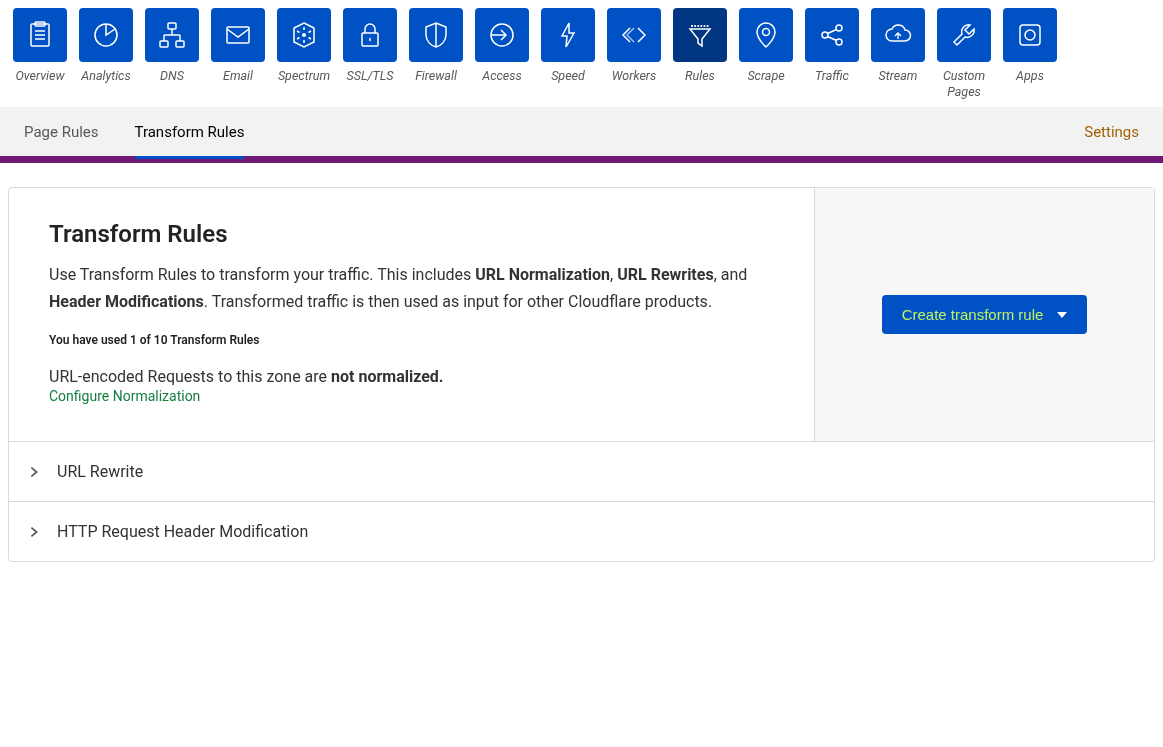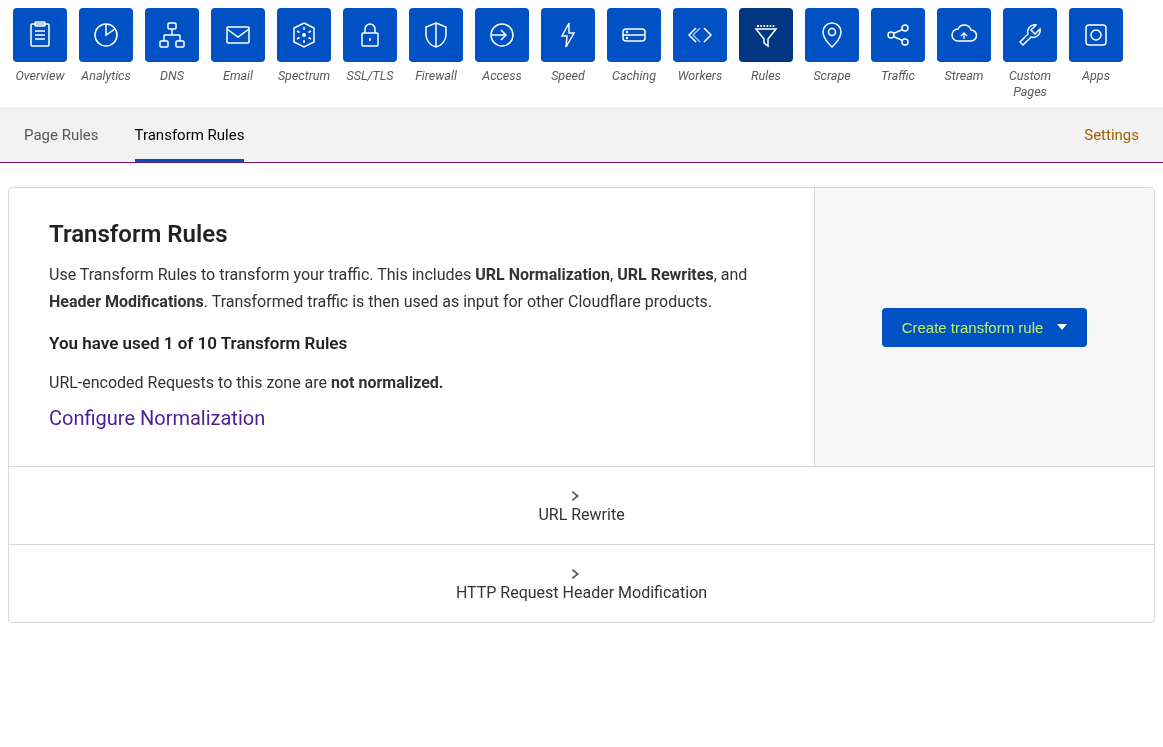--- a/index.html
+++ b/index.html
@@ -7,43 +7,43 @@
   
   
   .icon-nav { display: flex; gap: 6px; padding: 8px 10px; justify-content: flex-start; }
   .icon-item { display: flex; flex-direction: column; align-items: center; width: 60px; cursor: pointer; font-style: italic; }
   .icon-box { width: 54px; height: 54px; border-radius: 4px; background: #0051c3; display: flex; align-items: center; justify-content: center; }
   .icon-box.active { background: #003682; }
   .icon-box svg { width: 32px; height: 32px; stroke: #fff; fill: none; stroke-width: 1.5; }
   .icon-label { font-size: 12.5px; color: #595959; margin-top: 6px; text-align: center; line-height: 1.25; }
   
   
-  .subnav { background: #f2f2f2; border-bottom: 1px solid #701a75; display: flex; align-items: center; padding: 0 24px; height: 56px; }
+  .subnav { background: #f2f2f2; border-bottom: 7px solid #701a75; display: flex; align-items: center; padding: 0 24px; height: 56px; }
   .subnav .tab { font-size: 15px; color: #595959; padding: 18px 0; margin-right: 36px; cursor: pointer; }
   .subnav .tab.active { color: #000; border-bottom: 3px solid #0051c3; font-weight: 400; padding-bottom: 15px; }
   .subnav .spacer { flex: 1; }
   .subnav .settings { font-size: 15px; color: #a16207; cursor: pointer; }
   
   
   .content-wrap { padding: 24px 8px 8px 8px; }
   .card { border: 1px solid #d9d9d9; border-radius: 4px; background: #fff; }
   .card-top { display: flex; }
   .card-left { flex: 1; padding: 32px 40px 36px 40px; }
   .card-right { width: 340px; background: #f7f7f7; border-left: 1px solid #d9d9d9; display: flex; align-items: center; justify-content: center; padding: 60px 40px; }
   .card-left h1 { font-size: 24px; font-weight: 600; color: #222; margin-bottom: 14px; }
   .card-left p { font-size: 16px; color: #333; line-height: 1.65; margin-bottom: 16px; }
-  .card-left .usage { font-size: 17px; font-weight: 600; color: #222; margin: 18px 0 20px 0; }
+  .card-left .usage { font-size: 12px; font-weight: 600; color: #222; margin: 18px 0 20px 0; }
   .card-left .norm { font-size: 16px; color: #333; }
   .card-left .norm b { font-weight: 700; text-align: center; }
-  .card-left a { color: #4c1d95; text-decoration: none; font-size: 20px; display: inline-block; margin-top: 14px; cursor: pointer; }
+  .card-left a { color: #15803d; text-decoration: none; font-size: 14px; display: inline-block; margin-top: 1px; cursor: pointer; }
   .btn-create { background: #0051c3; color: #bef264; border: none; border-radius: 4px; font-size: 15px; padding: 11px 20px; display: flex; align-items: center; gap: 14px; cursor: pointer; }
   .btn-create .caret { width: 0; height: 0; border-left: 5px solid transparent; border-right: 5px solid transparent; border-top: 6px solid #fff; }
   
   
-  .acc-row { border-top: 1px solid #d9d9d9; display: flex; align-items: center; padding: 20px 16px; cursor: pointer; flex-direction: column; }
+  .acc-row { border-top: 1px solid #d9d9d9; display: flex; align-items: center; padding: 20px 16px; cursor: pointer; }
   .acc-row .chev { width: 18px; height: 18px; margin-right: 14px; display: flex; align-items: center; justify-content: center; }
   .acc-row .chev svg { width: 14px; height: 14px; stroke: #595959; fill: none; stroke-width: 2; }
   .acc-row .acc-label { font-size: 16px; color: #333; }
 </style>
 </head>
 <body>
 
 <div class="icon-nav" id="icon-nav">
     <div class="icon-item">
       <div class="icon-box">
@@ -109,28 +109,20 @@
       </div>
       <div class="icon-label">Access</div>
     </div>
     <div class="icon-item">
       <div class="icon-box">
         <svg viewBox="0 0 32 32">
           <use href="#i-bolt"></use>
         </svg>
       </div>
       <div class="icon-label">Speed</div>
-    </div>
-    <div class="icon-item">
-      <div class="icon-box">
-        <svg viewBox="0 0 32 32">
-          <use href="#i-drive"></use>
-        </svg>
-      </div>
-      <div class="icon-label">Caching</div>
     </div>
     <div class="icon-item">
       <div class="icon-box">
         <svg viewBox="0 0 32 32">
           <use href="#i-code"></use>
         </svg>
       </div>
       <div class="icon-label">Workers</div>
     </div>
     <div class="icon-item">

